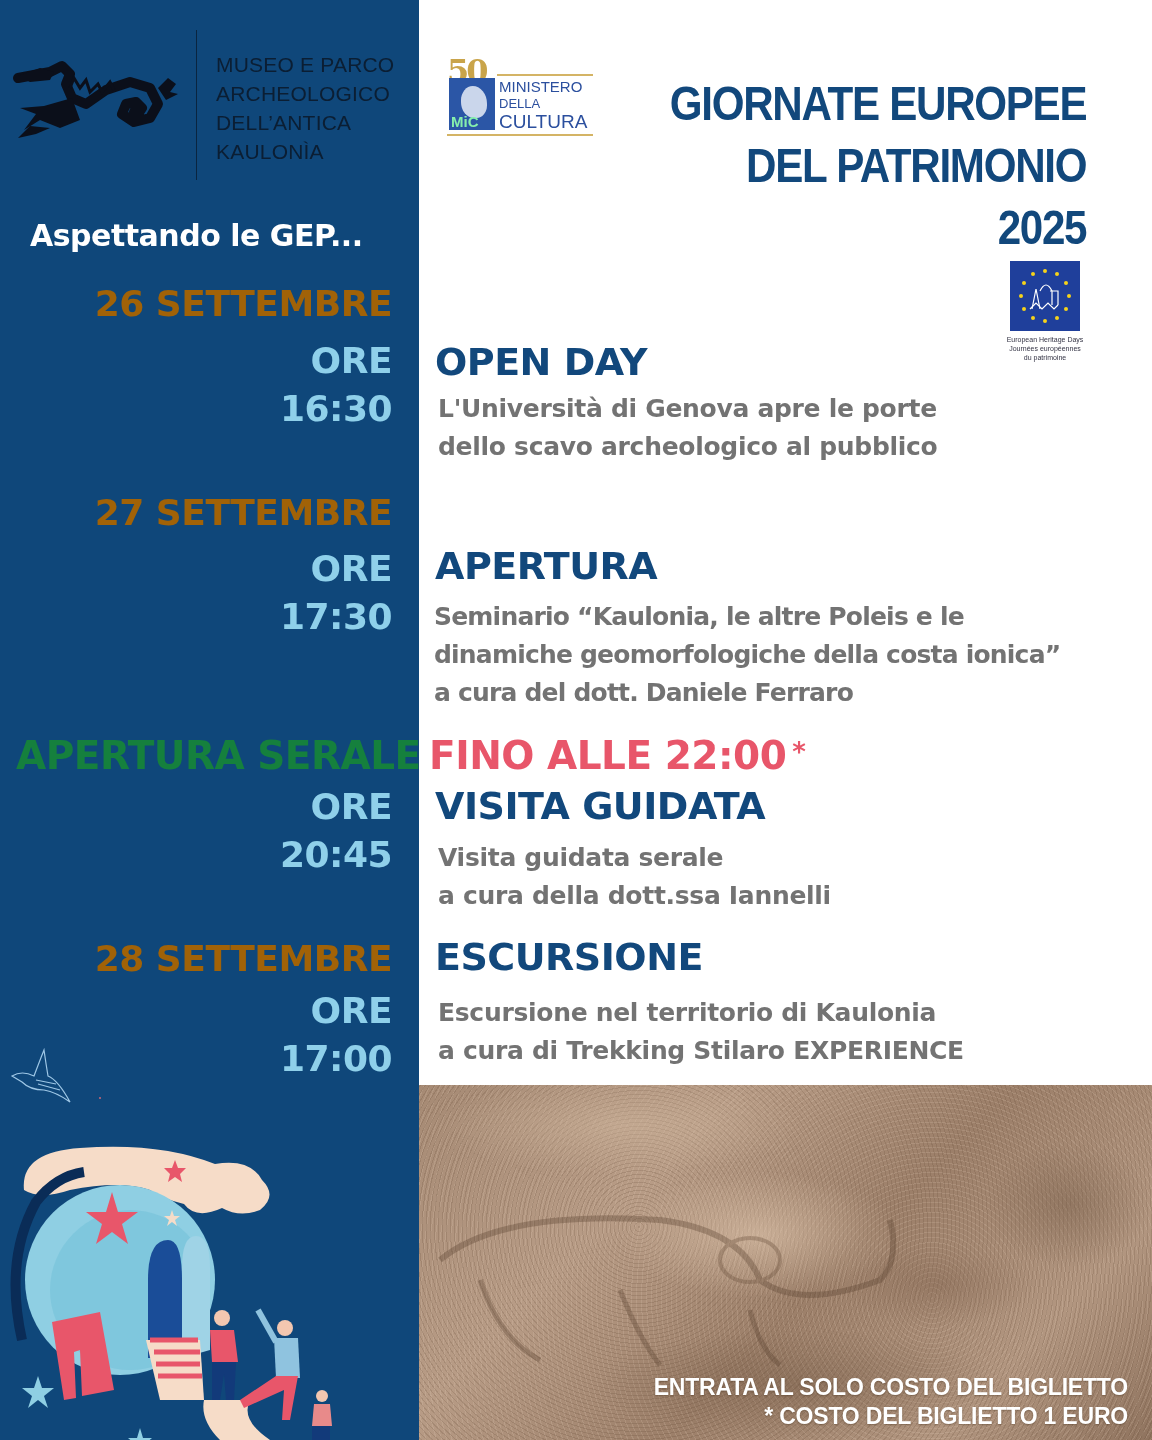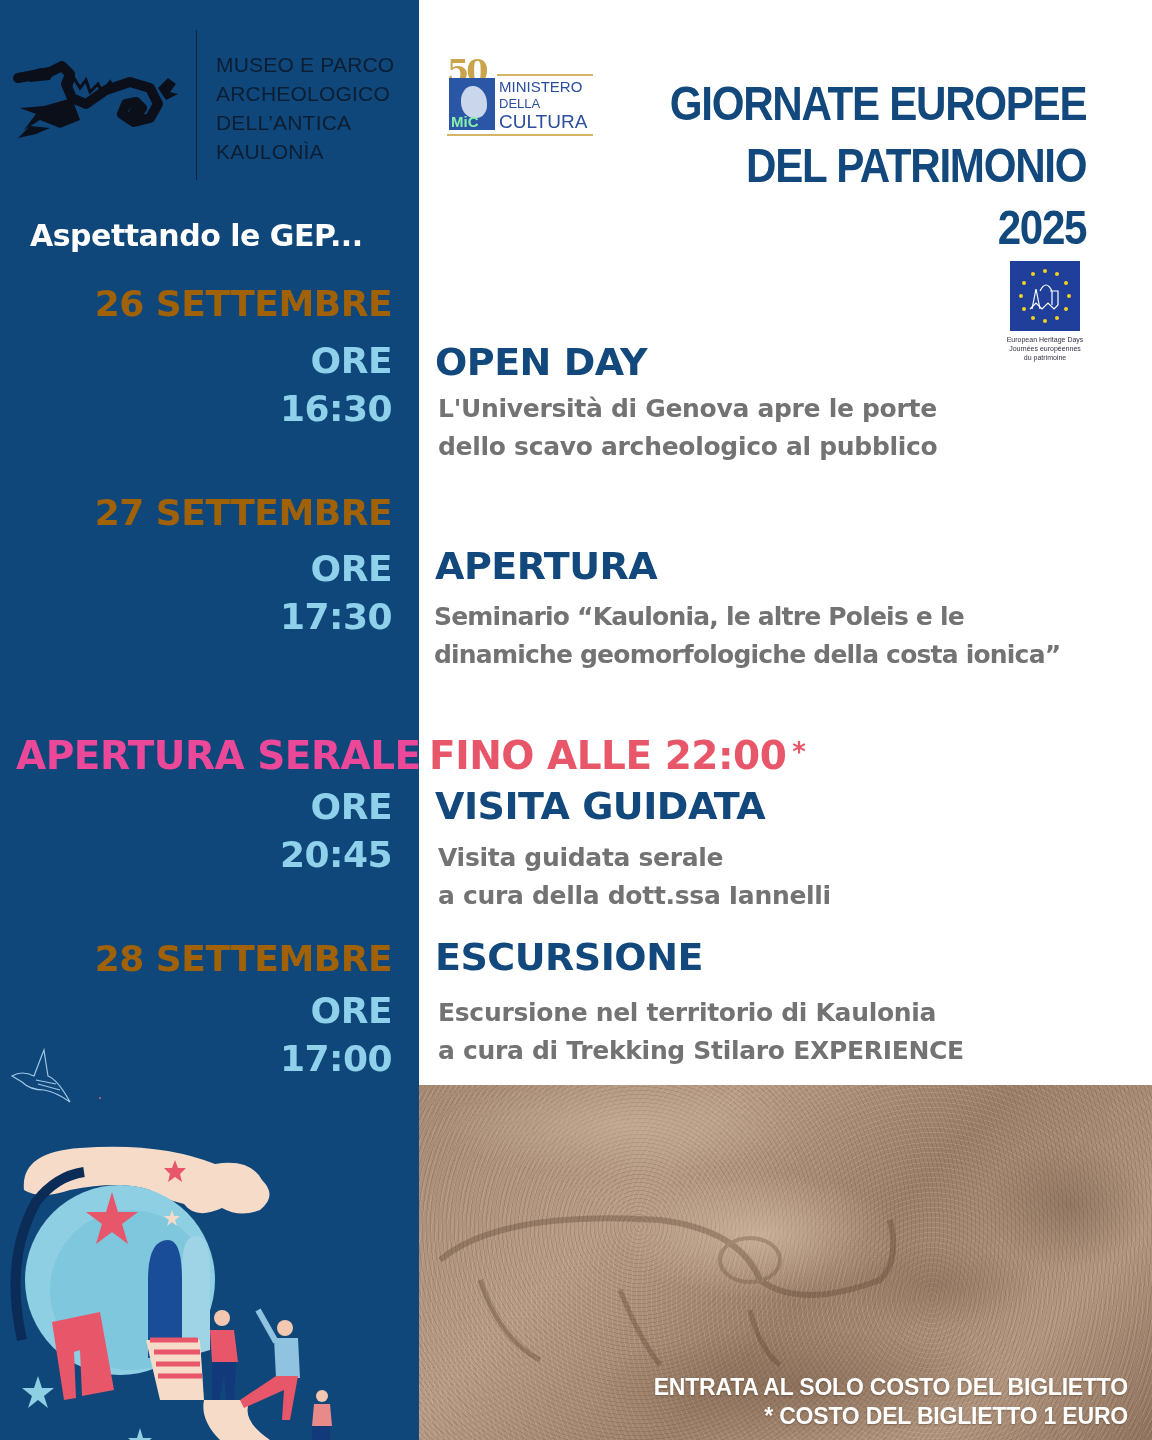--- a/index.html
+++ b/index.html
@@ -18,21 +18,21 @@
   .b { font-family:"DejaVu Sans", sans-serif; font-weight:bold; }
 
   .subtitle { position:absolute; left:30px; top:218px; font-size:30px; color:#fff; white-space:nowrap; letter-spacing:-0.5px; }
 
   .lbl-date { position:absolute; right:760px; font-size:36px; color:#a16207; white-space:nowrap; letter-spacing:-0.5px; }
   .lbl-ore  { position:absolute; right:760px; font-size:36px; color:#8fd0ea; white-space:nowrap; letter-spacing:-0.5px; }
 
   .evt-title { position:absolute; left:435px; font-size:38px; color:#12487c; white-space:nowrap; letter-spacing:-0.5px; }
   .evt-desc  { position:absolute; left:438px; font-size:25px; line-height:38px; color:#737373; white-space:nowrap; letter-spacing:-0.3px; }
 
-  .serale-left { position:absolute; left:16px; top:733px; font-size:39px; color:#ec4899; white-space:nowrap; letter-spacing:-0.5px; }
+  .serale-left { position:absolute; left:16px; top:733px; font-size:39px; color:#15803d; white-space:nowrap; letter-spacing:-0.5px; }
   .serale-right { position:absolute; left:429px; top:733px; font-size:39px; color:#e8566a; white-space:nowrap; letter-spacing:-0.5px; }
   .serale-right .ast { font-size:26px; vertical-align:top; position:relative; top:4px; margin-left:6px; }
 
   
   .mic-logo { position:absolute; left:447px; top:56px; width:148px; height:80px; }
   .mic-50 { position:absolute; left:0; top:-4px; font-family:"DejaVu Serif", serif; font-weight:bold; font-size:32px; color:#c9a44a; letter-spacing:-3px; }
   .mic-box { position:absolute; left:2px; top:22px; width:46px; height:52px; background:#2b56a6; }
   .mic-box-txt { position:absolute; left:2px; bottom:0; font-family:Liberation Sans, sans-serif; font-size:15px; color:#86efac; font-weight:bold; }
   .mic-head { position:absolute; left:12px; top:8px; width:26px; height:32px; border-radius:45% 55% 40% 50%; background:#e6ecf7; opacity:0.85; }
   .mic-text { position:absolute; left:52px; top:22px; font-family:"Liberation Sans", sans-serif; color:#2b4f9e; line-height:17px; }
@@ -150,20 +150,21 @@
   <div>dello scavo archeologico al pubblico</div>
 </div>
 
 <div class="lbl-date b" style="top:492px;">27 SETTEMBRE</div>
 <div class="lbl-ore b" style="top:548px;">ORE</div>
 <div class="lbl-ore b" style="top:596px;">17:30</div>
 <div class="evt-title b" style="top:544px;">APERTURA</div>
 <div class="evt-desc b" style="top:598px; left:434px; letter-spacing:-0.8px;">
   <div>Seminario “Kaulonia, le altre Poleis e le</div>
   <div>dinamiche geomorfologiche della costa ionica”</div>
+  <div>a cura del dott. Daniele Ferraro</div>
 </div>
 
 <div class="serale-left b">APERTURA SERALE</div>
 <div class="serale-right b">
   <span>FINO ALLE 22:00</span><span class="ast">*</span>
 </div>
 <div class="lbl-ore b" style="top:786px;">ORE</div>
 <div class="lbl-ore b" style="top:834px;">20:45</div>
 <div class="evt-title b" style="top:784px;">VISITA GUIDATA</div>
 <div class="evt-desc b" style="top:839px;">

